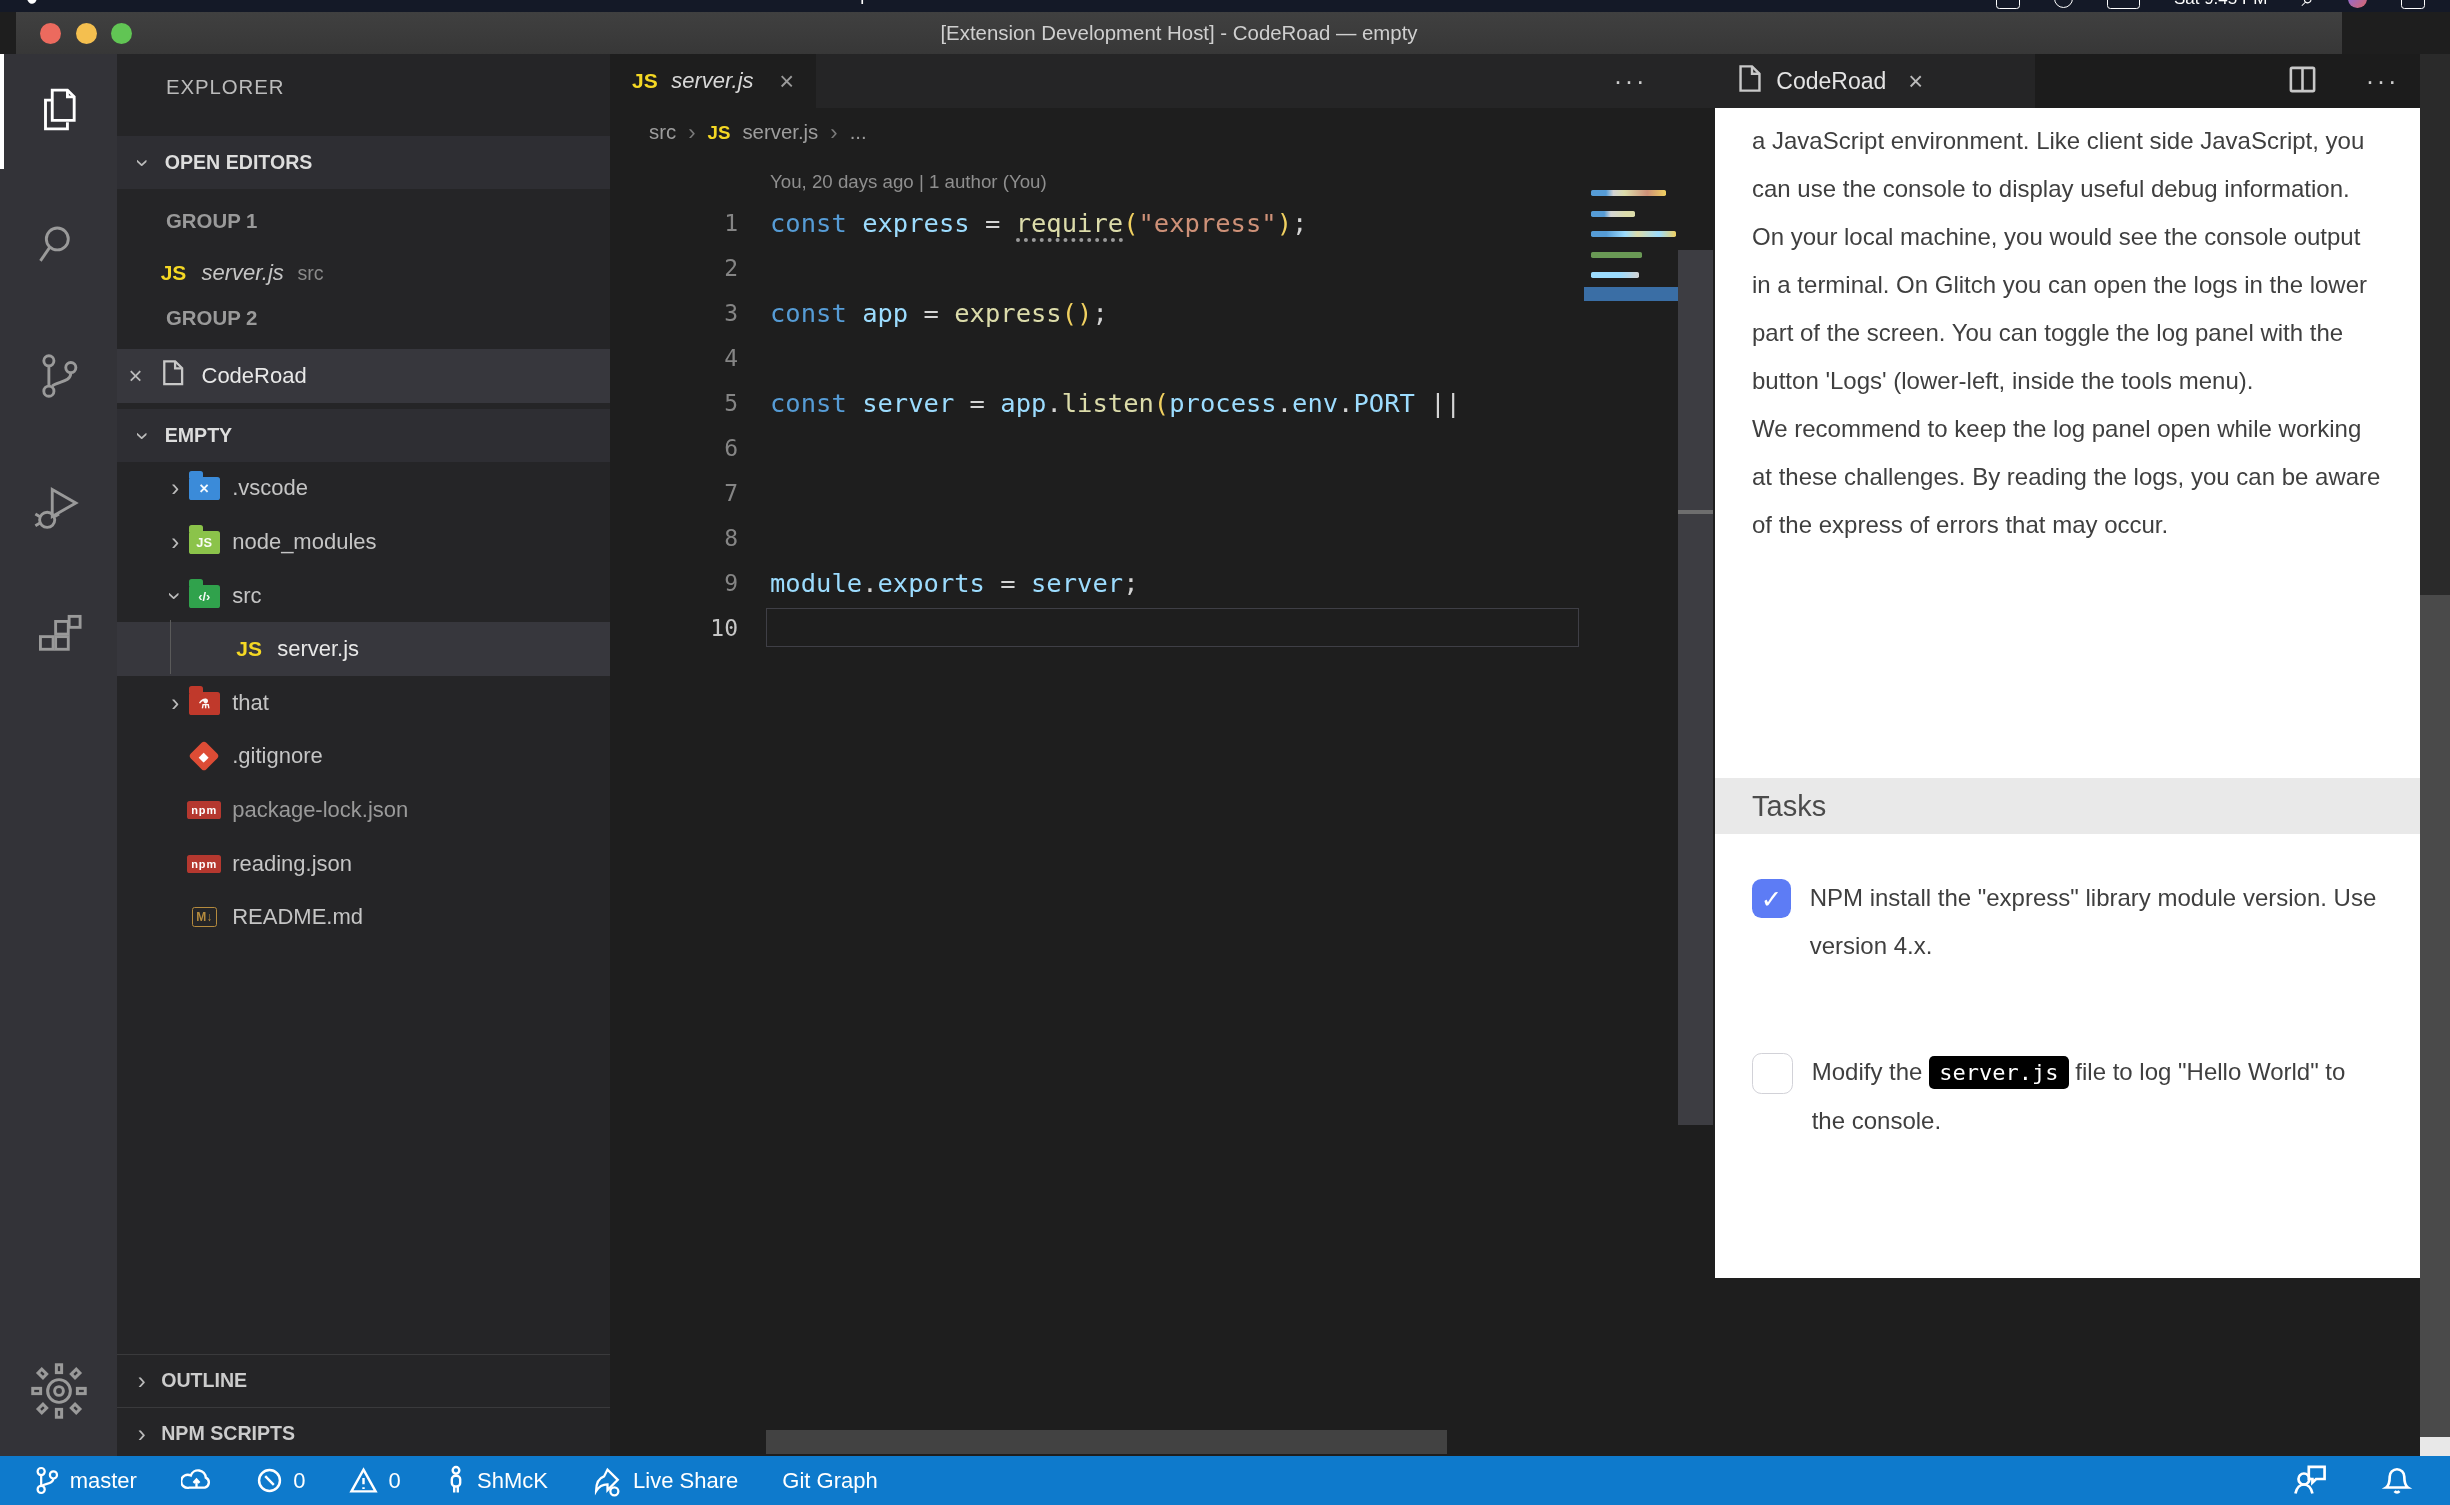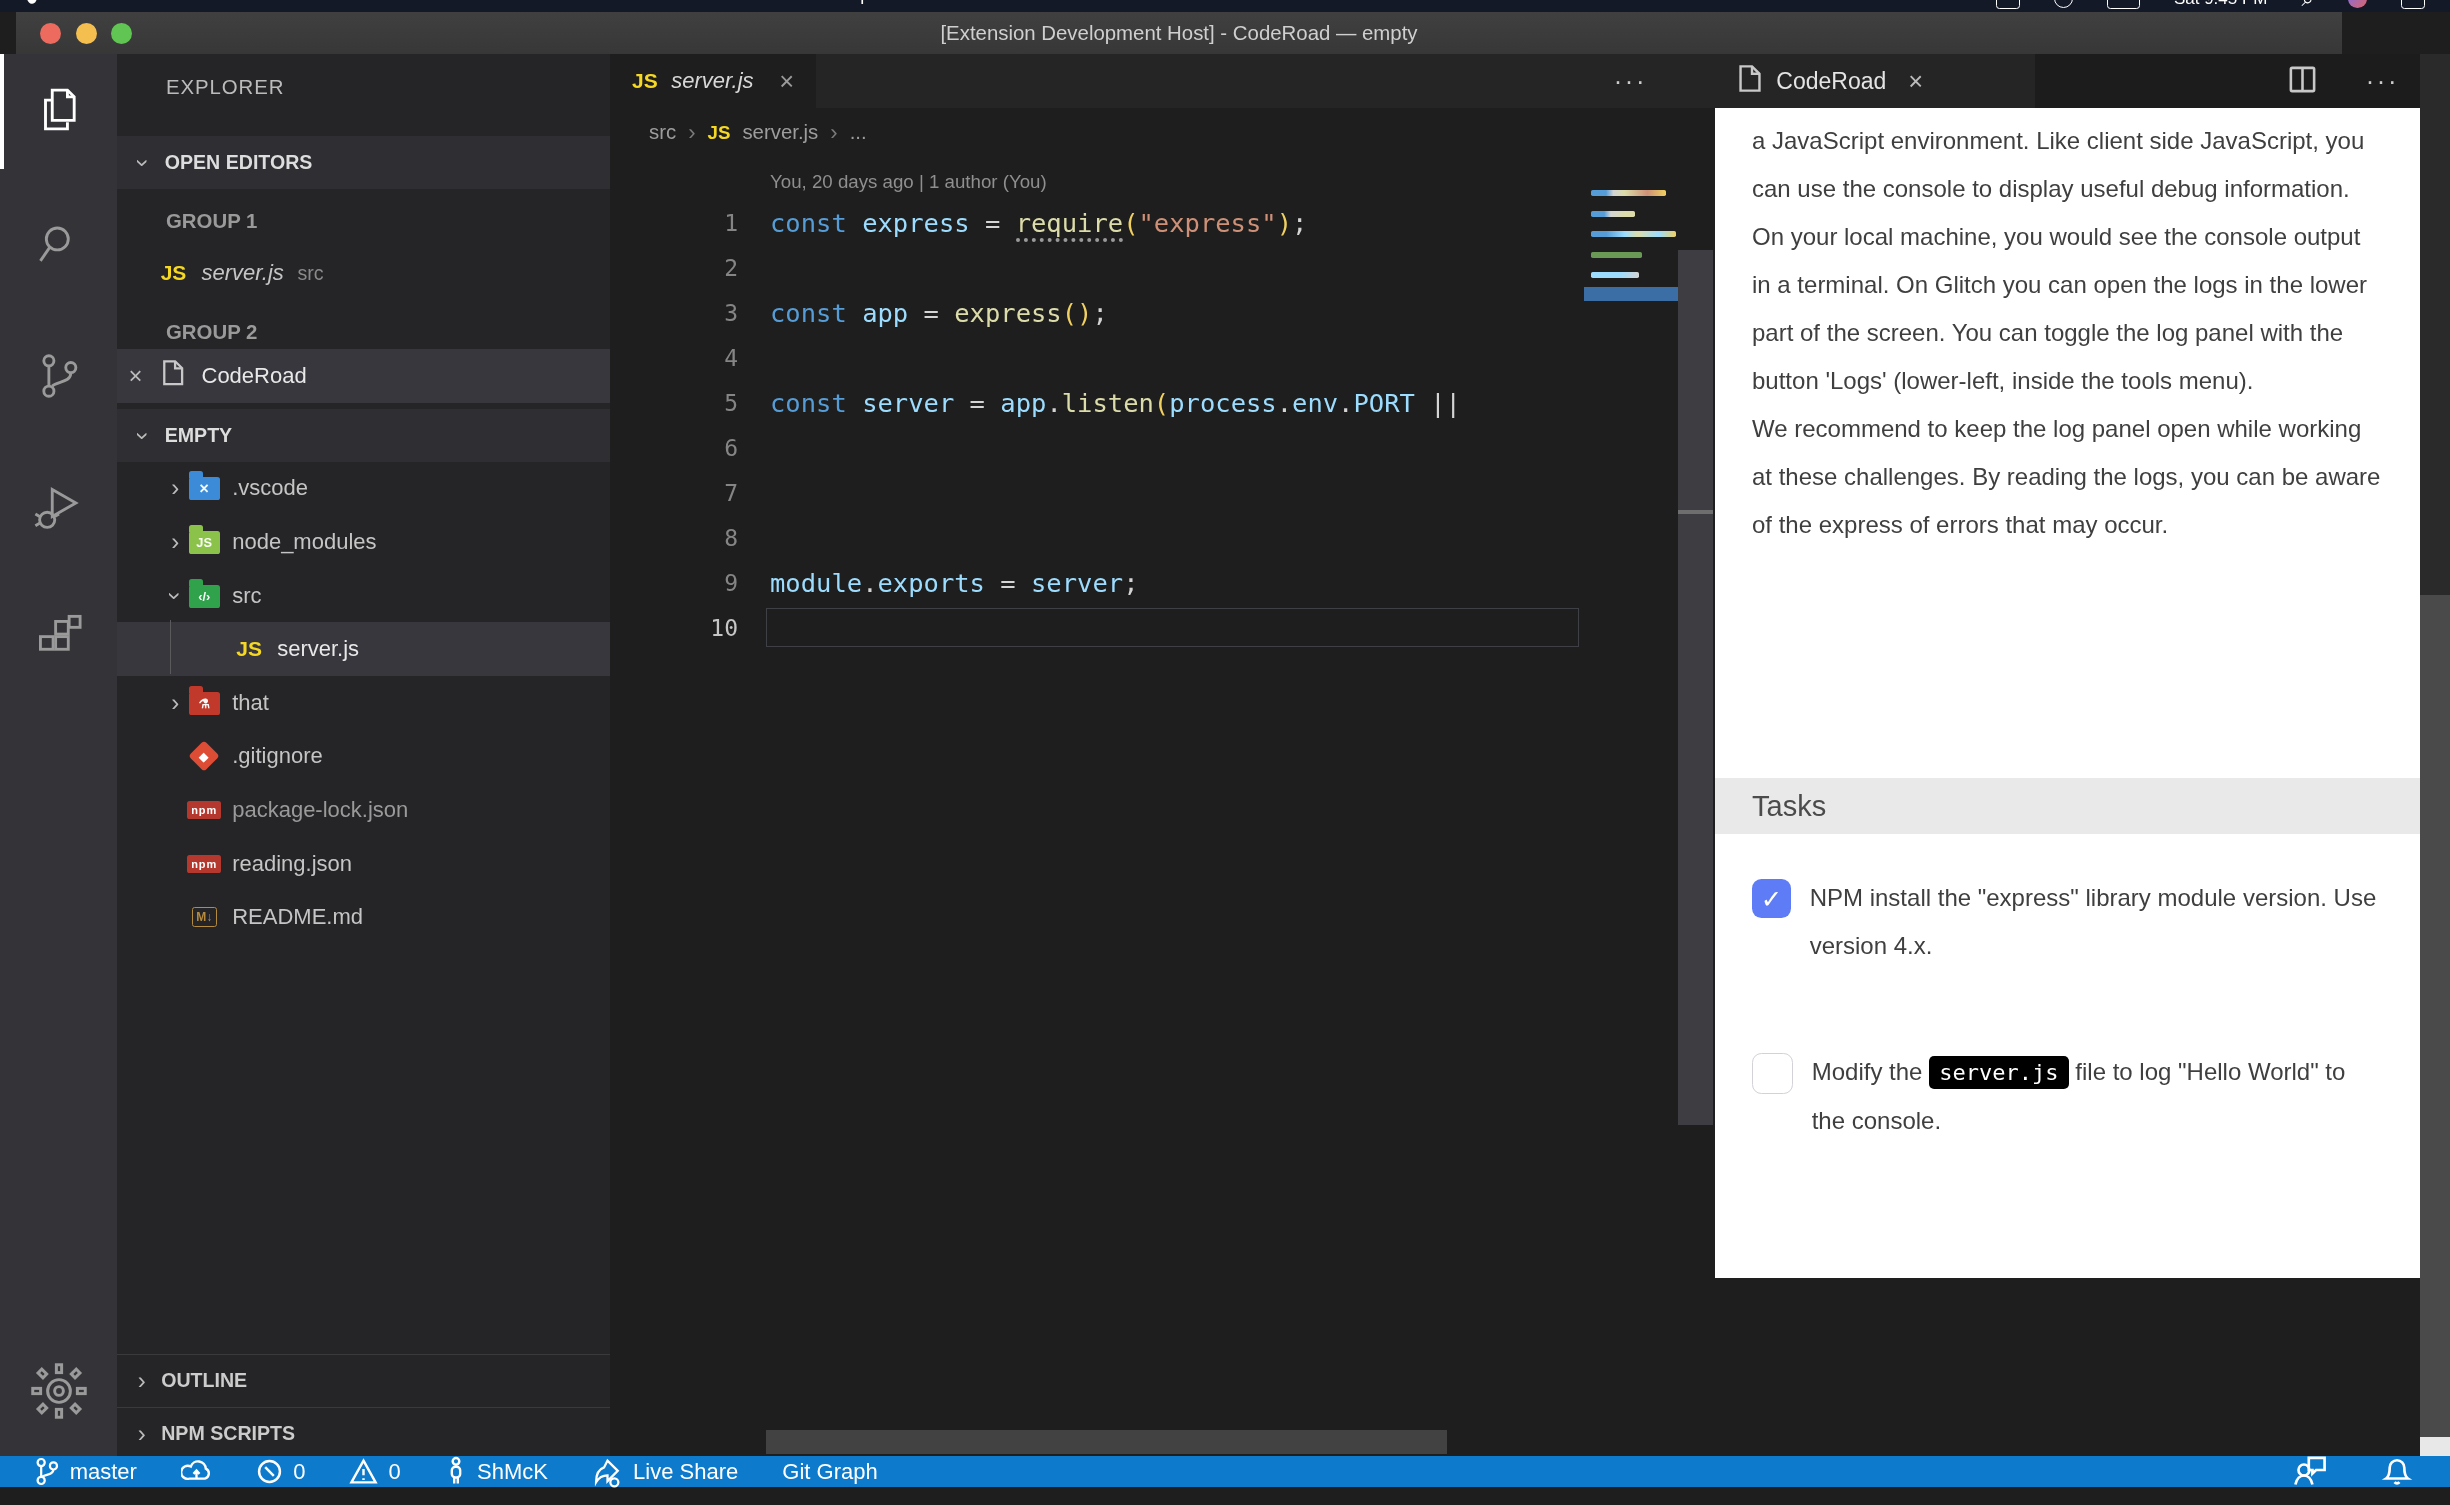--- a/index.html
+++ b/index.html
@@ -110,21 +110,21 @@
   .cb.checked{background:#5d7cf5;}
   .cb.unchecked{background:#fff;border:1.7px solid #d2d2d8;}
   .task-text{margin-left:18.7px;font-size:24px;line-height:48px;color:#3f3f3f;}
   .code-pill{background:#000;color:#fff;font-family:"DejaVu Sans Mono","Liberation Mono",monospace;
              font-size:22px;padding:4.3px 10.2px;border-radius:5.1px;}
   #panel-scroll{position:absolute;left:705px;top:0;width:30px;height:1402px;background:#2a2a2a;}
   #panel-scroll .lower{position:absolute;left:0;top:541px;width:30px;height:842px;background:#4a4a4a;}
   #panel-scroll .white{position:absolute;left:0;top:1383px;width:30px;height:18.7px;background:#e8e8e8;}
 
   
-  #statusbar{left:0;top:1456px;width:2450px;height:31px;background:#0e7acc;color:#fff;display:flex;align-items:center;}
+  #statusbar{left:0;top:1456px;width:2450px;height:49px;background:#0e7acc;color:#fff;display:flex;align-items:center;}
   #status-left{display:flex;align-items:center;gap:44px;margin-left:34px;font-size:22px;}
   .sb-item{display:flex;align-items:center;gap:10.2px;white-space:nowrap;}
   .sb-item svg{stroke:#fff;fill:none;stroke-width:2;}
   #status-right{margin-left:auto;display:flex;align-items:center;gap:54px;margin-right:37px;}
   #status-right svg{stroke:#fff;fill:none;stroke-width:2.2;}
 </style>
 </head>
 <body>
 
 <div id="stage">
@@ -241,21 +241,21 @@
     <div id="open-editors">
         <div class="grp" style="top: 143px;">GROUP 1</div>
         <div class="row italic" style="top: 192px;">
           <span style="width: 37px;"></span>
           <span class="icon-cell">
             <span class="js-badge">JS</span>
           </span>
           <span class="label">server.js</span>
           <span class="detail">src</span>
         </div>
-        <div class="grp" style="top: 254px;">GROUP 2</div>
+        <div class="grp" style="top: 240px;">GROUP 2</div>
         <div class="row selected" style="top: 295px;">
           <span class="close-x">×</span>
           <span class="icon-cell">
             <span class="file-ic"><svg width="20.4" height="25.5" viewBox="0 0 16 20">
                 <path d="M1 1 h8.5 l5.5 5.5 V19 H1 Z"></path>
                 <path d="M9.5 1 V6.5 H15"></path>
               </svg></span>
           </span>
           <span class="label">CodeRoad</span>
         </div>

